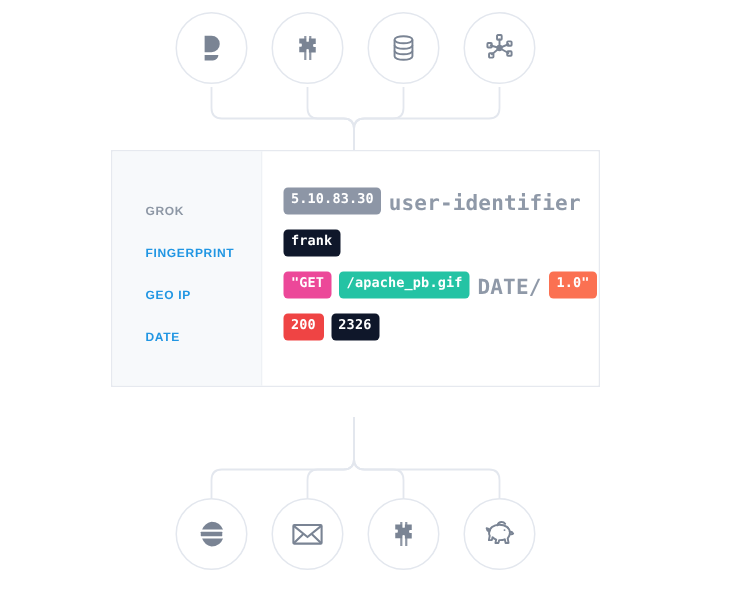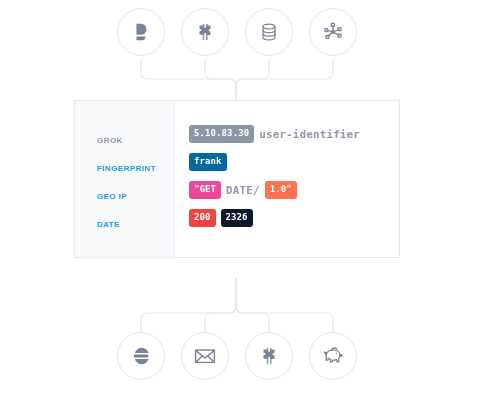--- a/index.html
+++ b/index.html
@@ -117,29 +117,29 @@
     padding: 4px 5px 5px 5px;
     border-radius: 3px;
     color: #ffffff;
     letter-spacing: 0.1px;
   }
   .tok + .tok, .plain + .tok, .tok + .plain { margin-left: 5px; }
 
   .plain {
     display: inline-block;
     font-family: "DejaVu Sans Mono", "Liberation Mono", monospace;
-    font-size: 11px;
+    font-size: 14px;
     line-height: 1;
     color: #8f99a8;
     padding: 4px 0 5px 0;
     letter-spacing: 0.1px;
   }
 
   .t-gray   { background: #8d96a6; }
-  .t-yellow { background: #0369a1; }
+  .t-yellow { background: #0f172a; }
   .t-blue   { background: #1c88e0; }
   .t-pink   { background: #ec4899; }
   .t-teal   { background: #24c3a4; }
   .t-orange { background: #fb7152; }
   .t-ltblue { background: #ef4444; }
   .t-navy   { background: #0f172a; }
 
   .icon-fill   { fill: #7a8494; }
   .icon-stroke { fill: none; stroke: #7a8494; stroke-width: 1.4; }
 </style>
@@ -273,20 +273,21 @@
         <span class="plain">user-identifier</span>
       </div>
 
       <div class="data-row">
         <span class="tok t-yellow">frank</span>
       </div>
 
 
       <div class="data-row">
         <span class="tok t-pink">"GET</span>
+        <span class="tok t-teal">/apache_pb.gif</span>
         <span class="plain">DATE/</span>
         <span class="tok t-orange">1.0"</span>
       </div>
 
       <div class="data-row">
         <span class="tok t-ltblue">200</span>
         <span class="tok t-navy">2326</span>
       </div>
 
     </div>

